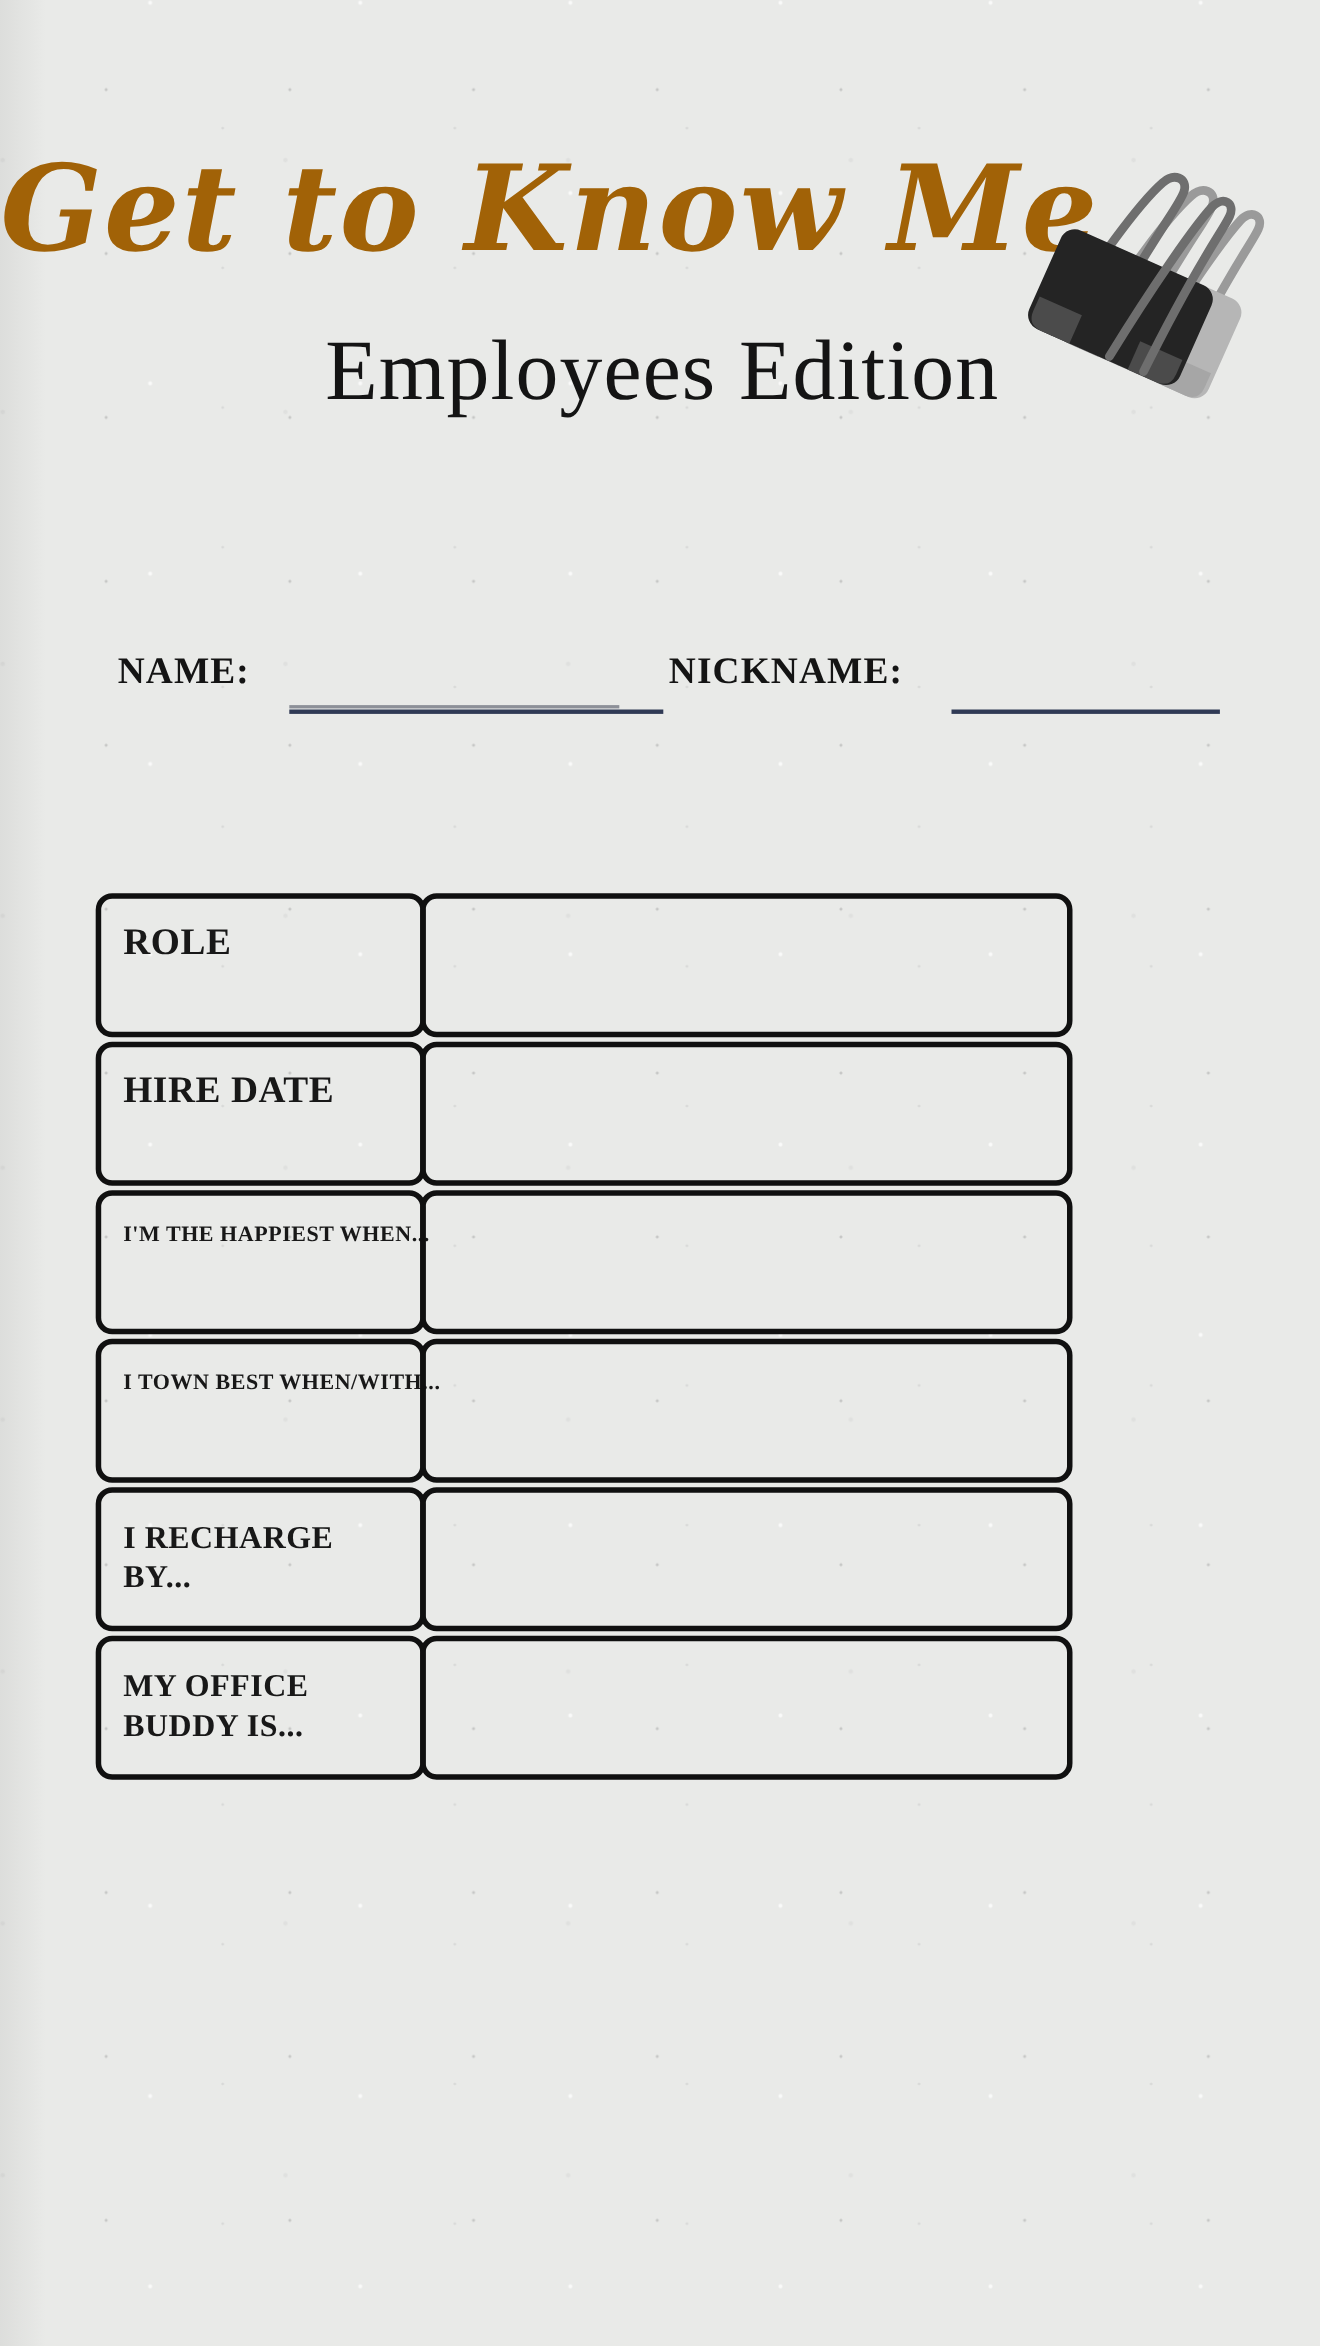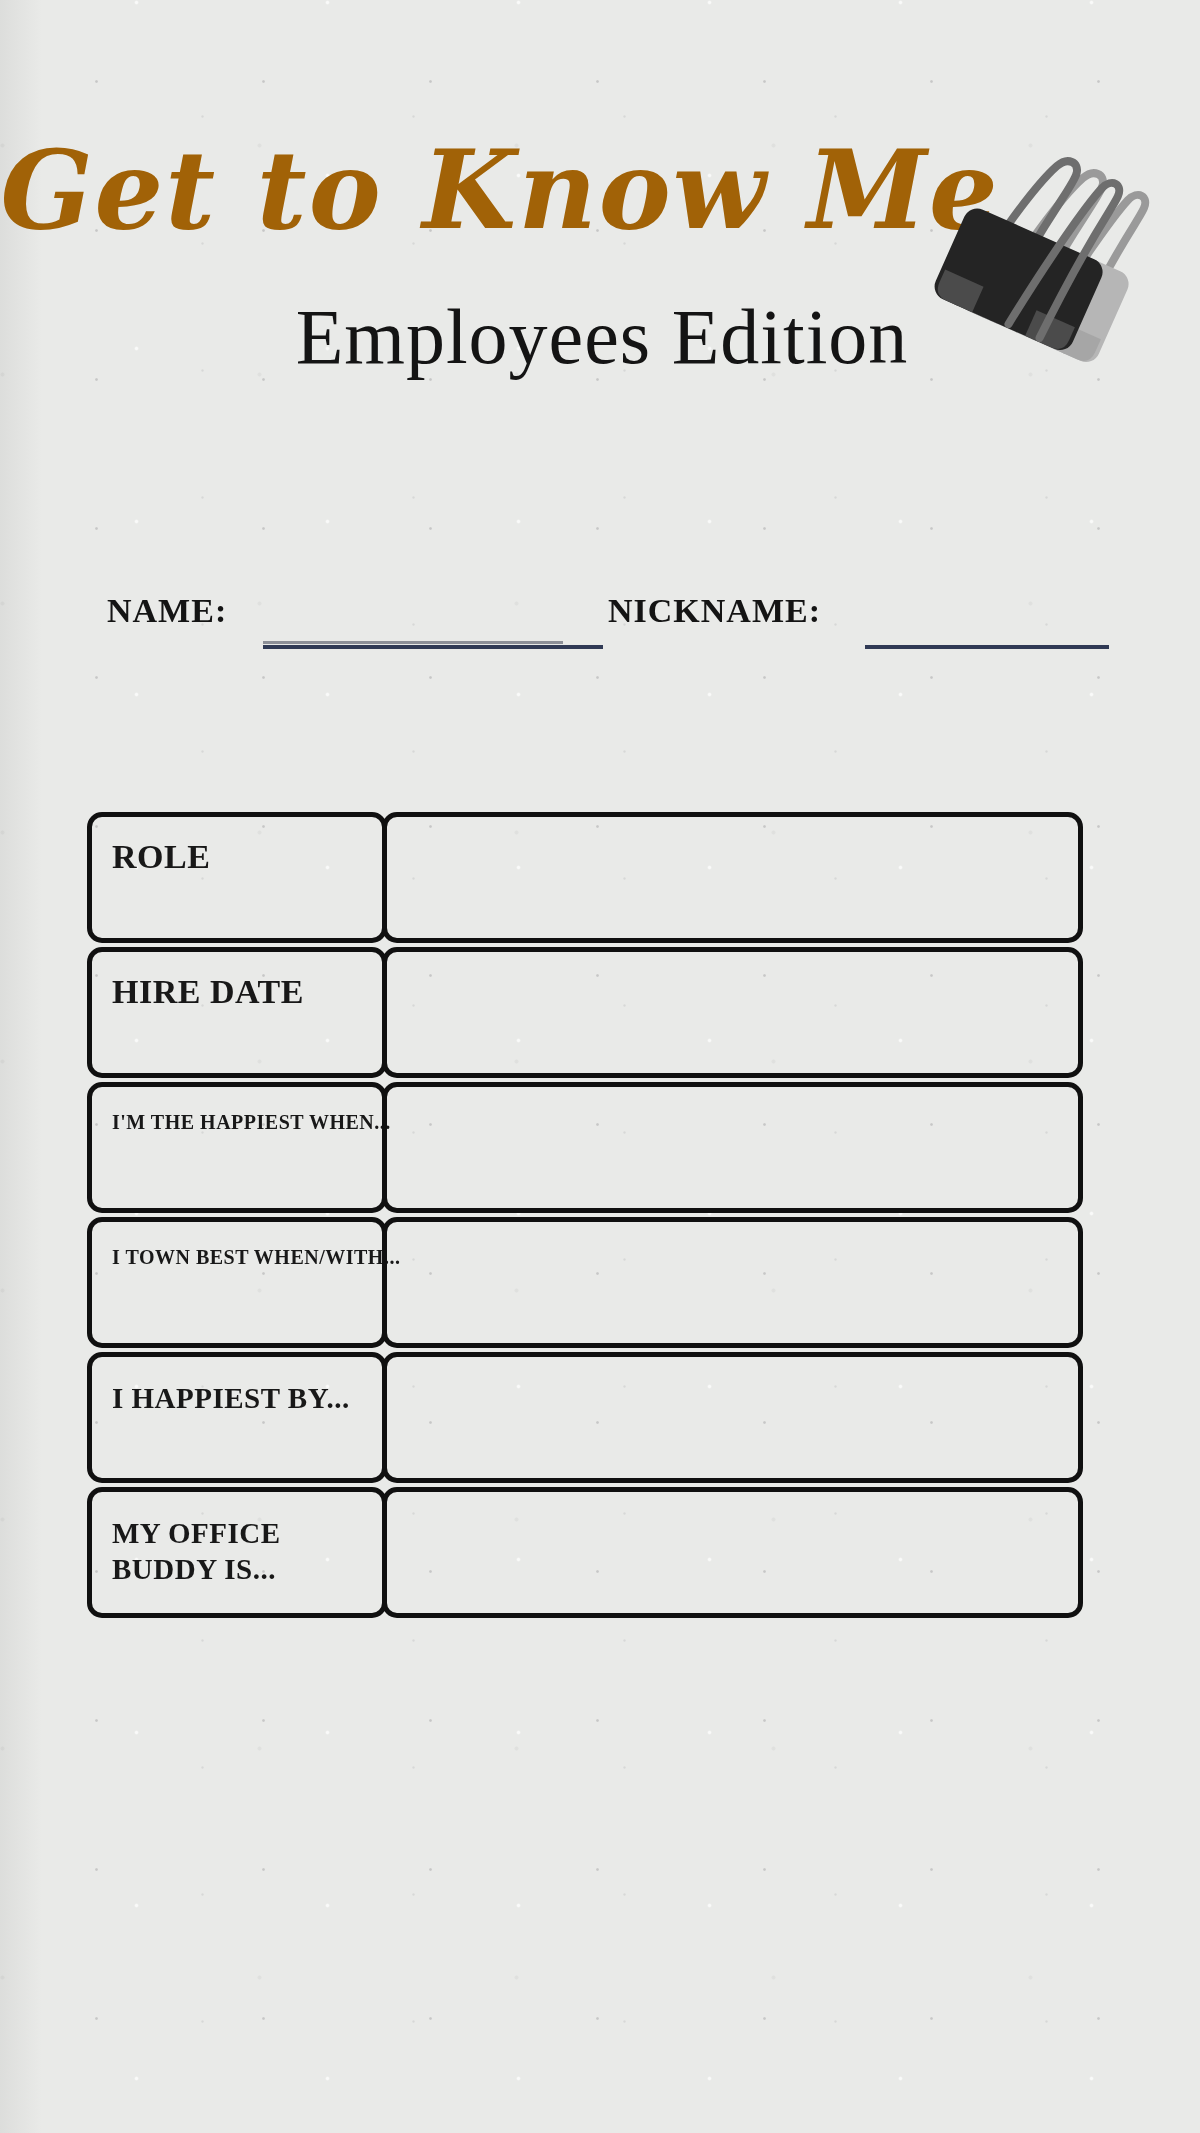--- a/index.html
+++ b/index.html
@@ -61,21 +61,21 @@
   #name-line      { left:263px; width:340px; }
   #name-line-gray { left:263px; width:300px; height:3px; top:641px; background:#7c8089; opacity:.85; }
   #nickname-line  { left:865px; width:244px; }
   .fill-value {
     top:608px; font-size:28px; color:#222; white-space:nowrap;
   }
   #name-value     { left:270px; width:330px; }
   #nickname-value { left:870px; width:238px; }
 
   
-  #table { left:87px; top:812px; width:996px; }
+  #table { left:87px; top:812px; width:888px; }
   .row { position:relative; height:131px; margin-bottom:4px; }
   .cell {
     position:absolute; top:0; bottom:0;
     border:5px solid #101010;
     border-radius:15px;
     box-sizing:border-box;
     background:transparent;
   }
   .label-cell { left:0; width:300px; }
   .value-cell { left:295px; right:0; }
@@ -164,21 +164,21 @@
     <div class="cell label-cell">
       <div class="row-label">I TOWN BEST WHEN/WITH...</div>
     </div>
     <div class="cell value-cell">
       <div class="row-value"></div>
     </div>
   </div>
 
   <div class="row">
     <div class="cell label-cell">
-      <div class="row-label">I HAPPIEST BY...</div>
+      <div class="row-label">I RECHARGE BY...</div>
     </div>
     <div class="cell value-cell">
       <div class="row-value"></div>
     </div>
   </div>
 
   <div class="row">
     <div class="cell label-cell">
       <div class="row-label">MY OFFICE BUDDY IS...</div>
     </div>

